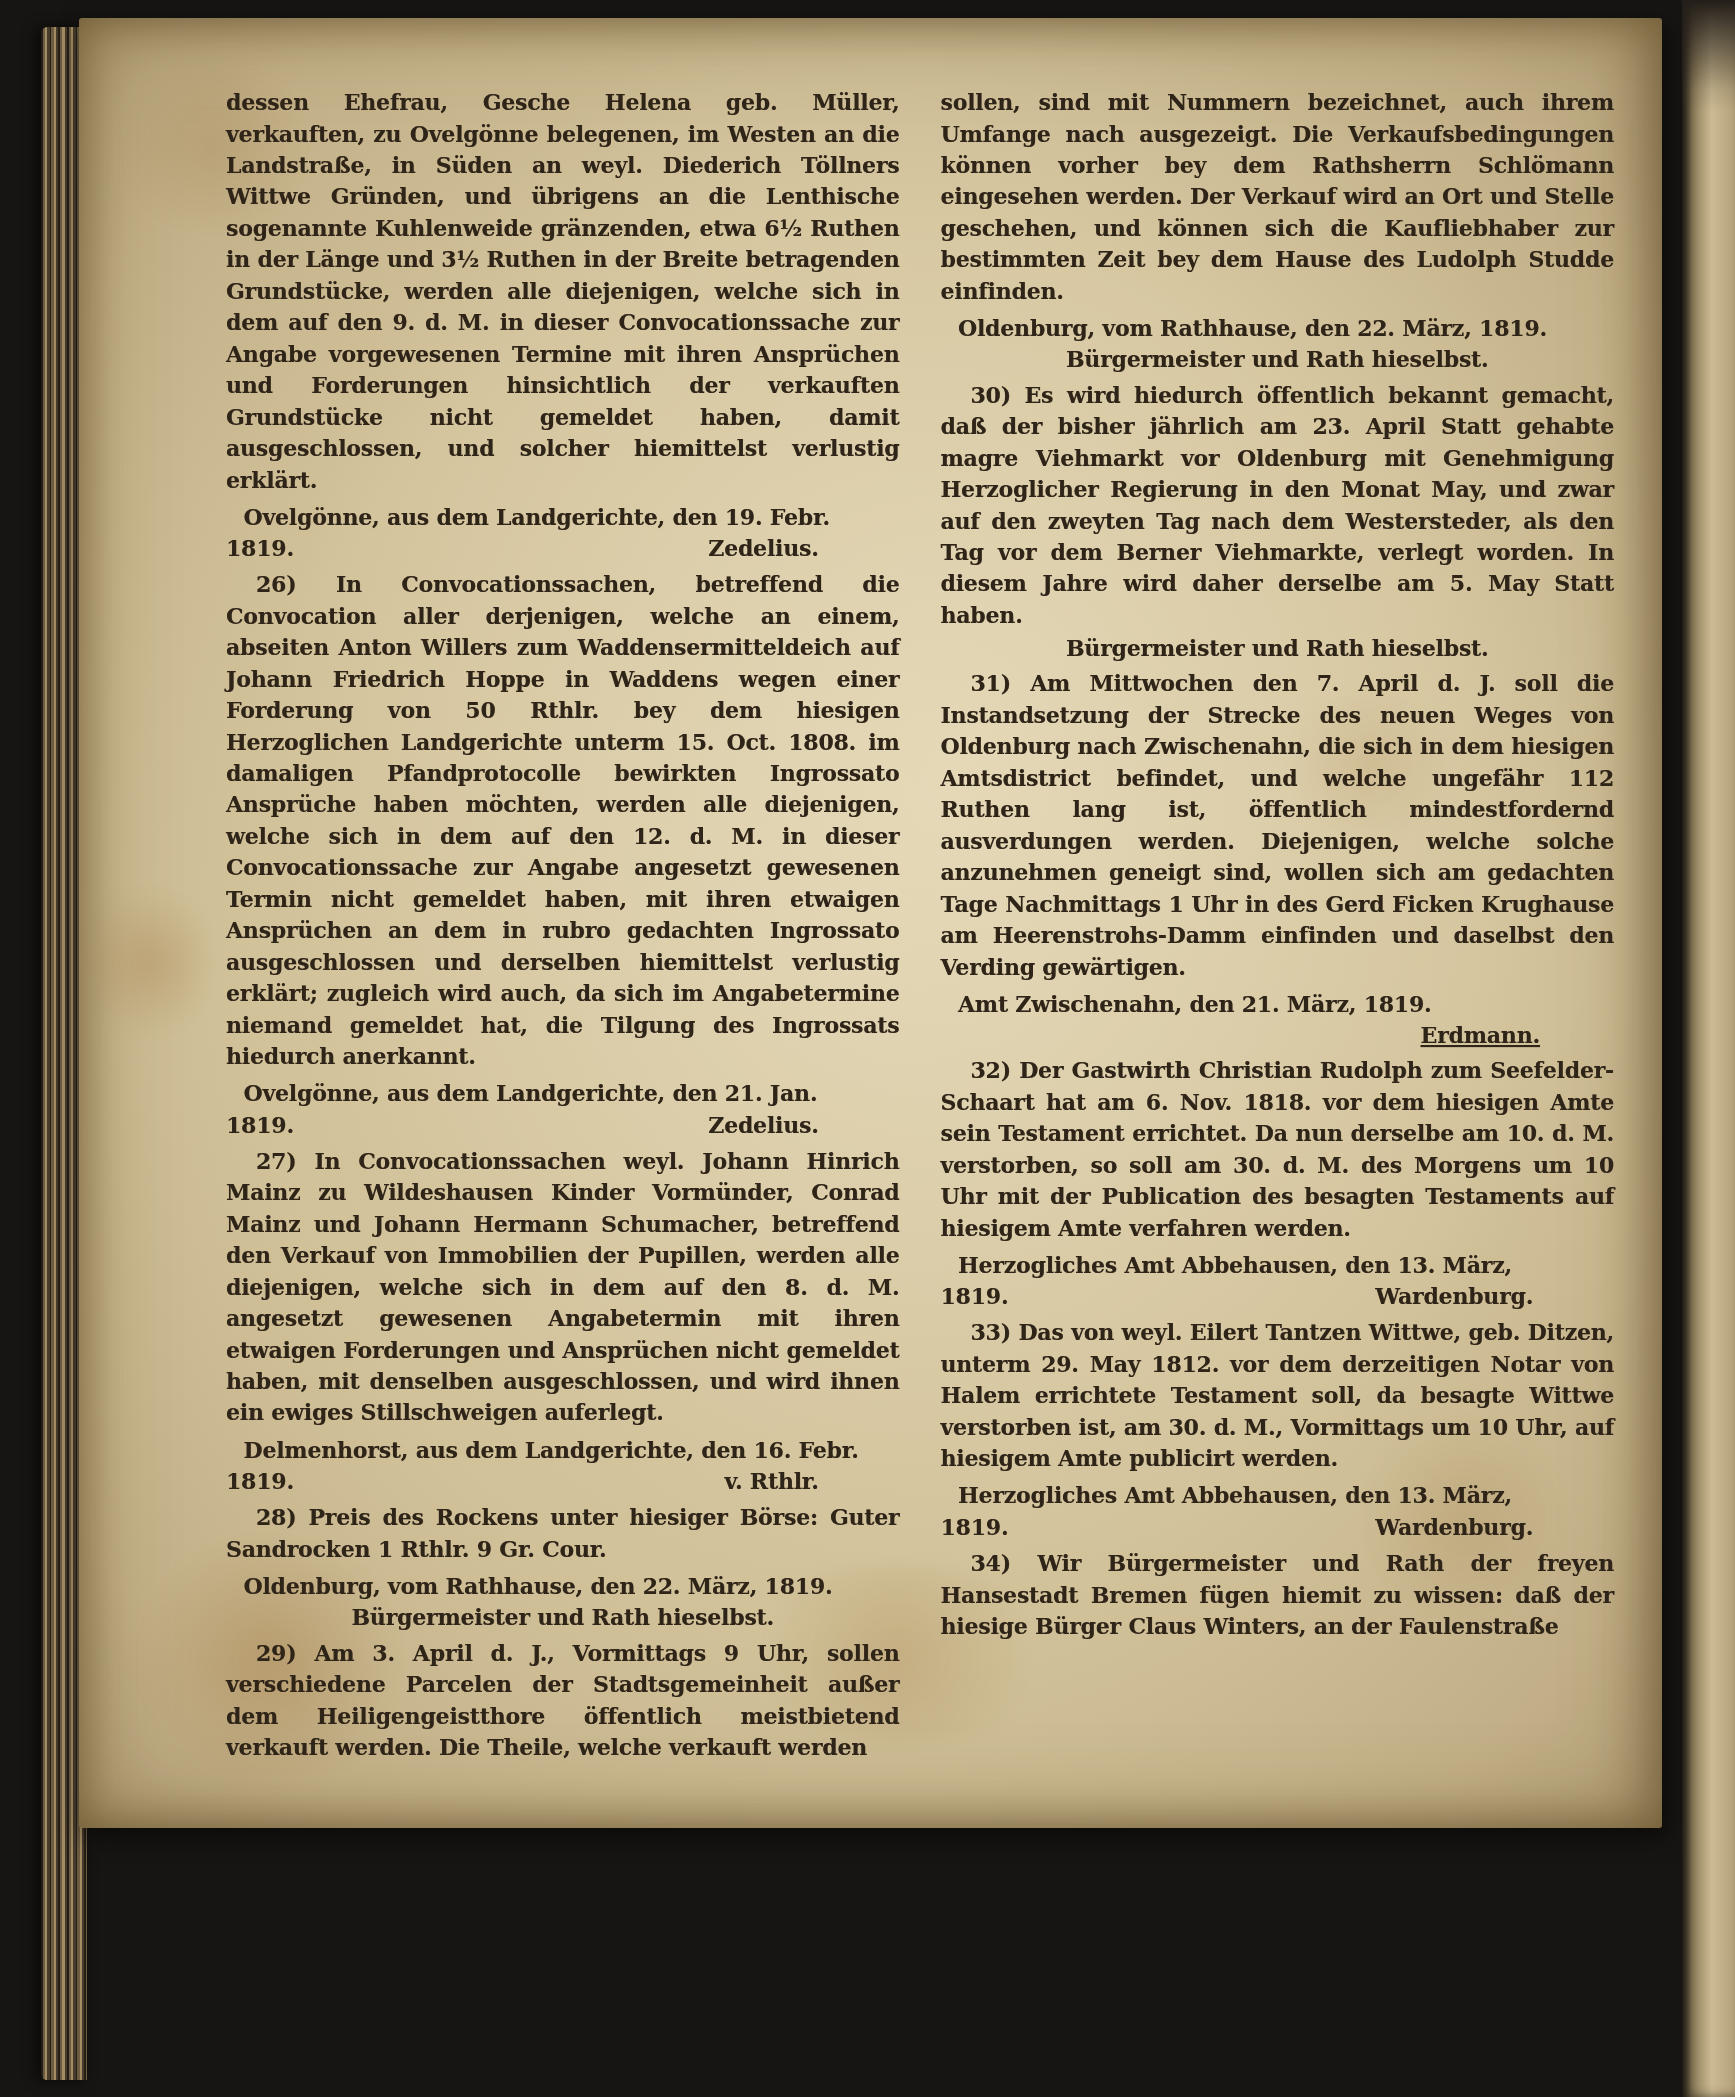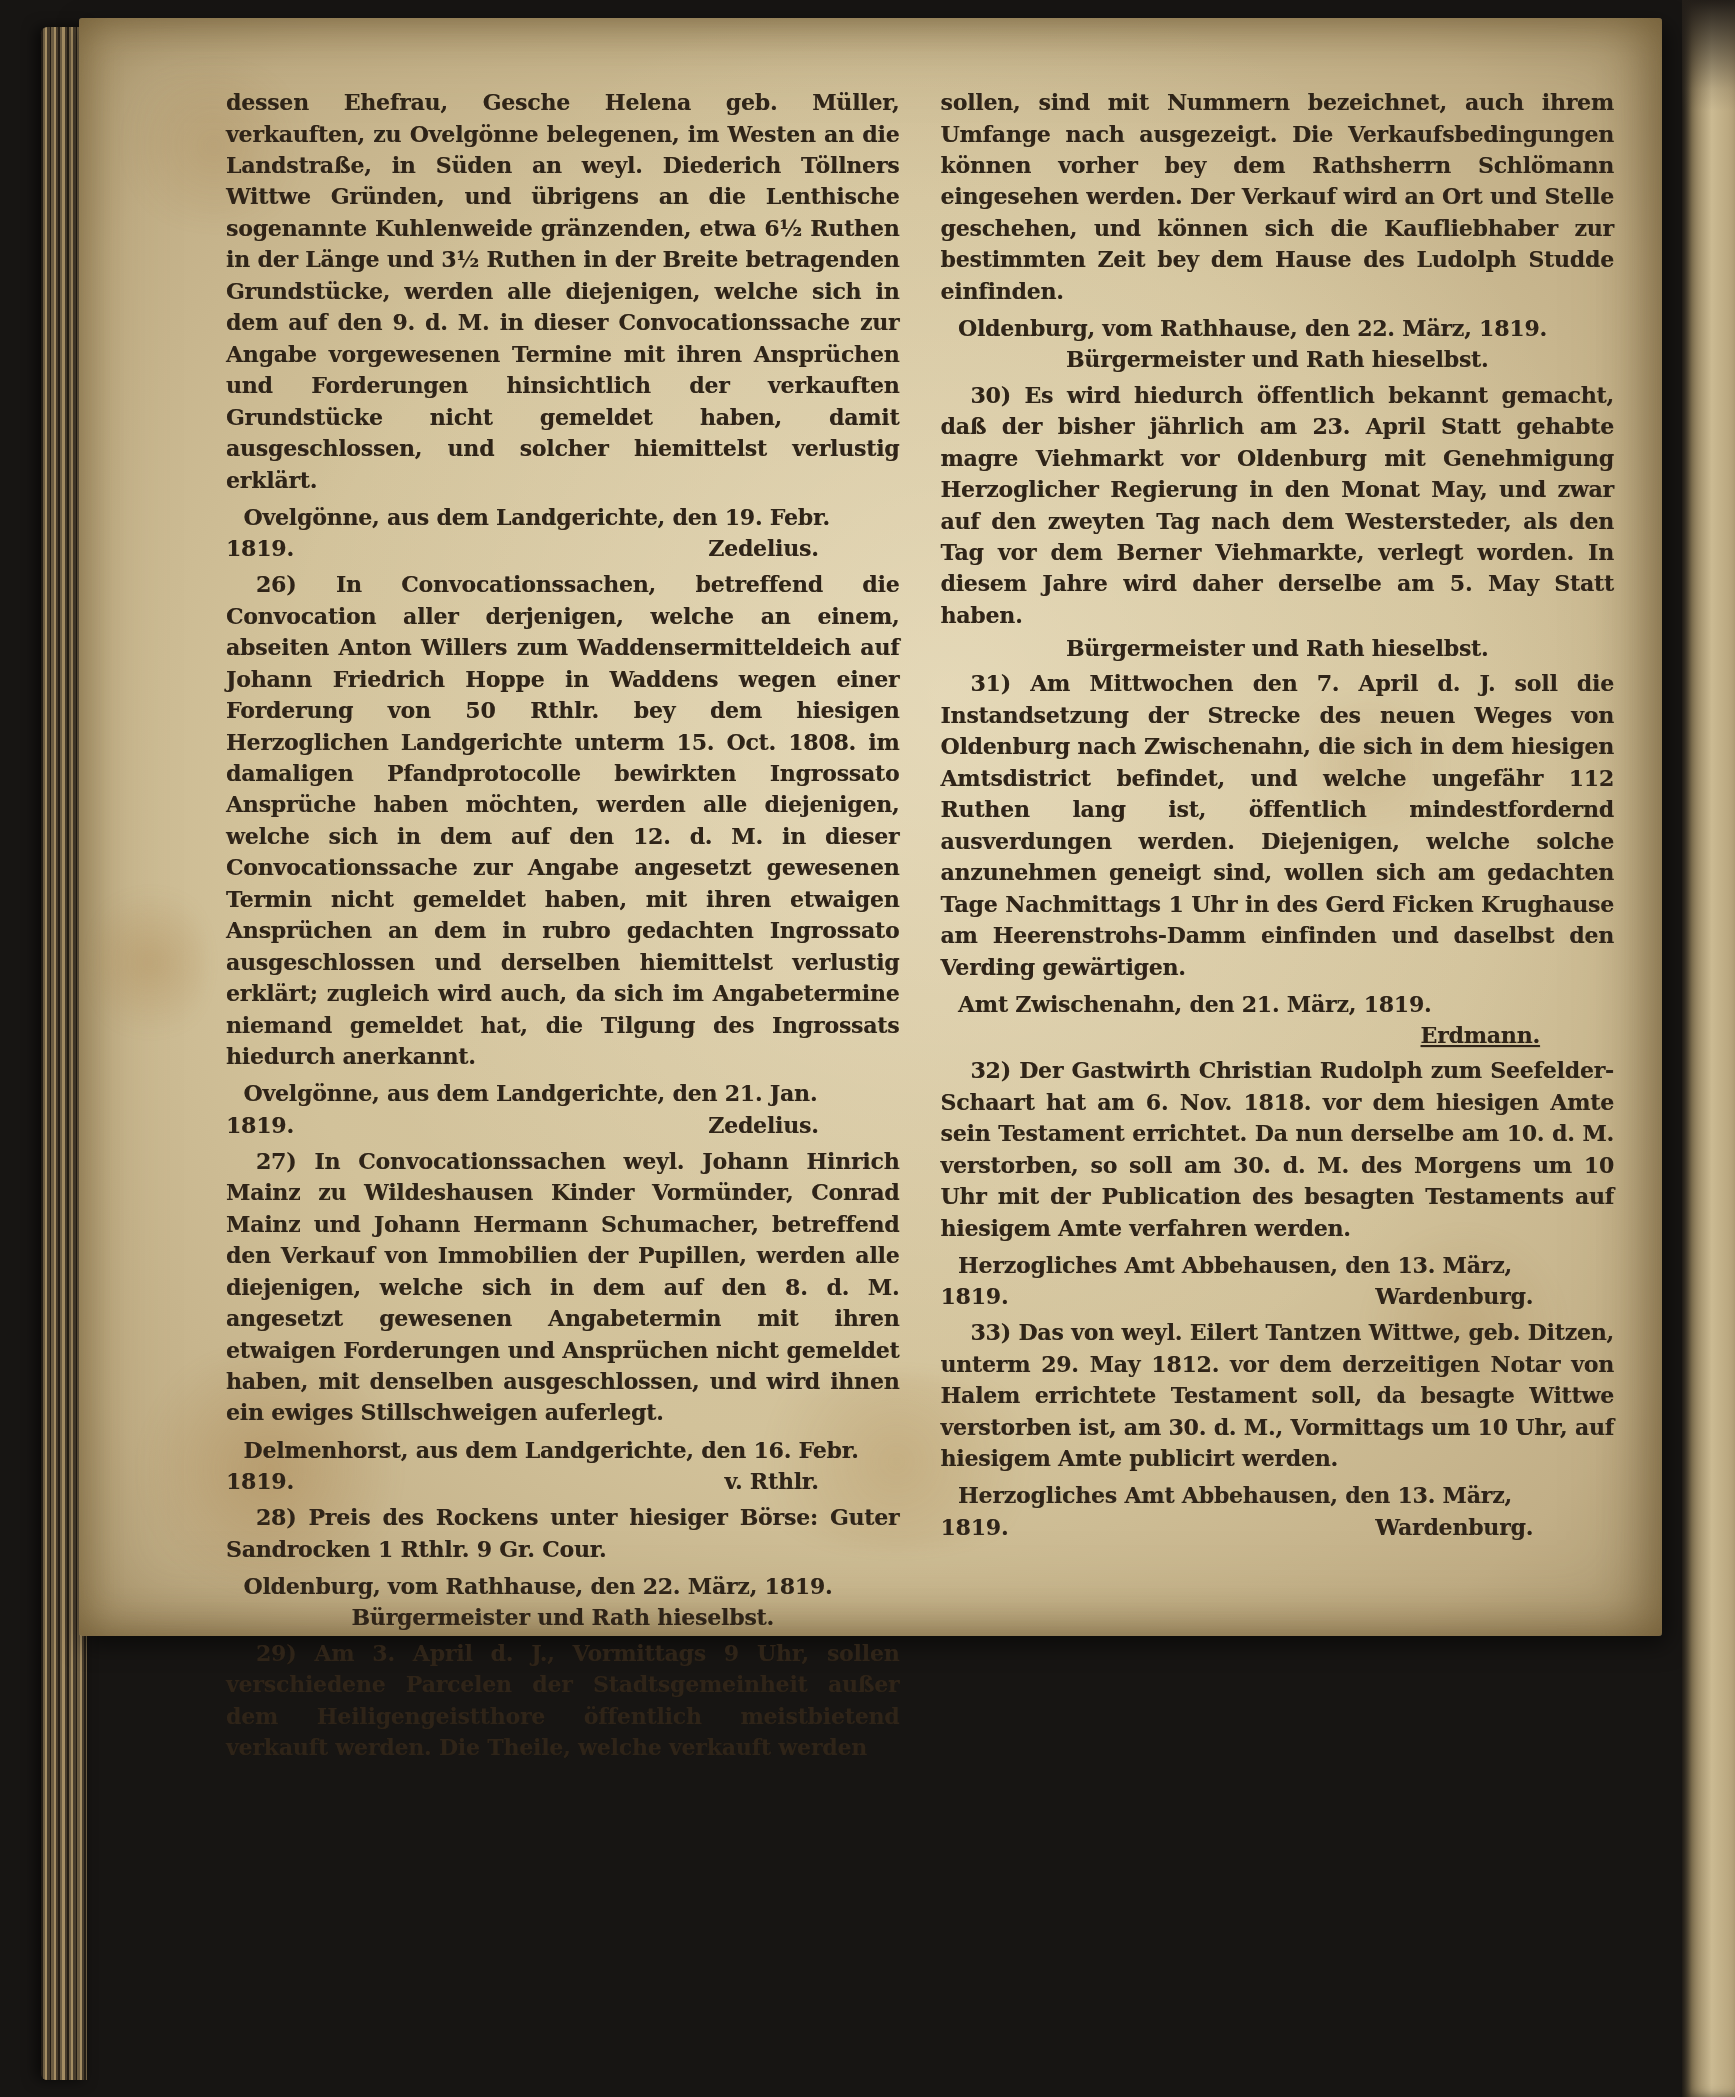--- a/index.html
+++ b/index.html
@@ -17,21 +17,21 @@
   
   .book-edges{
     position:absolute;left:41px;top:27px;bottom:17.5px;width:46px;
     background:repeating-linear-gradient(90deg,
       #241e16 0 1.6px,#6b5c42 1.6px 4px,#a38c62 4px 6.3px,#473c2c 6.3px 8.7px);
     border-radius:6.3px 0 0 6.3px;
     box-shadow:-4.8px 0 14.3px rgba(0,0,0,.6);
   }
   
   .paper{
-    position:absolute;left:79px;top:17.5px;width:1583px;height:1618px;
+    position:absolute;left:79px;top:17.5px;width:1583px;height:1810px;
     background-color:var(--paper);
     background-image:
       radial-gradient(ellipse at 55% 42%, rgba(255,248,225,.35) 0%, rgba(255,248,225,0) 55%),
       radial-gradient(ellipse at 50% 50%, #d8c9a4 0%, #d2c29a 55%, #c2af87 85%, #b09d76 100%);
     box-shadow:
       inset 0 0 87px rgba(110,85,40,.5),
       inset -17.5px 0 44px rgba(70,52,25,.38),
       inset 11px 0 32px rgba(90,68,32,.3),
       4.8px 8px 24px rgba(0,0,0,.55);
     border-radius:3.2px;
@@ -124,19 +124,20 @@
           <div class="sigline">
             <span>1819.</span>
             <span class="sig-name">Wardenburg.</span>
           </div>
           <div class="para">33) Das von weyl. Eilert Tantzen Wittwe, geb. Ditzen, unterm 29. May 1812. vor dem derzeitigen Notar von Halem errichtete Testament soll, da besagte Wittwe verstorben ist, am 30. d. M., Vormittags um 10 Uhr, auf hiesigem Amte publicirt werden.</div>
           <div class="dateline">Herzogliches Amt Abbehausen, den 13. März,</div>
           <div class="sigline">
             <span>1819.</span>
             <span class="sig-name">Wardenburg.</span>
           </div>
+          <div class="para">34) Wir Bürgermeister und Rath der freyen Hansestadt Bremen fügen hiemit zu wissen: daß der hiesige Bürger Claus Winters, an der Faulenstraße</div>
         </div>
       </div>
   </div>
 
   <div class="next-page"></div>
 </div>
 
 
 </body></html>

